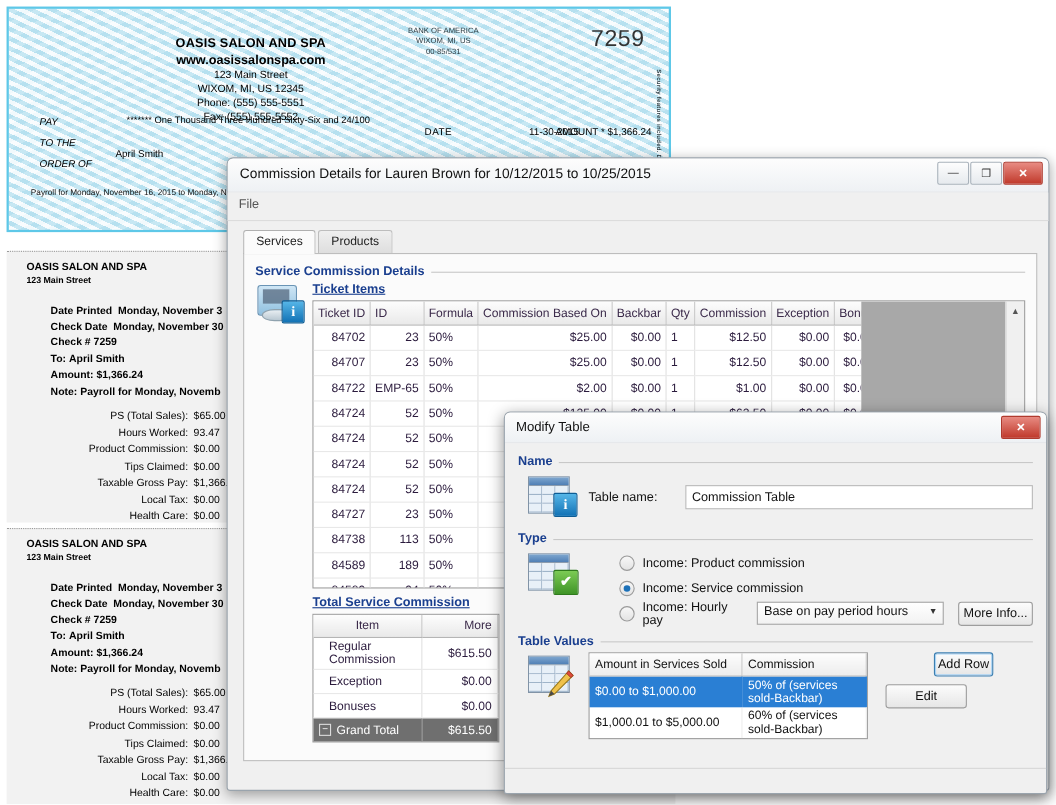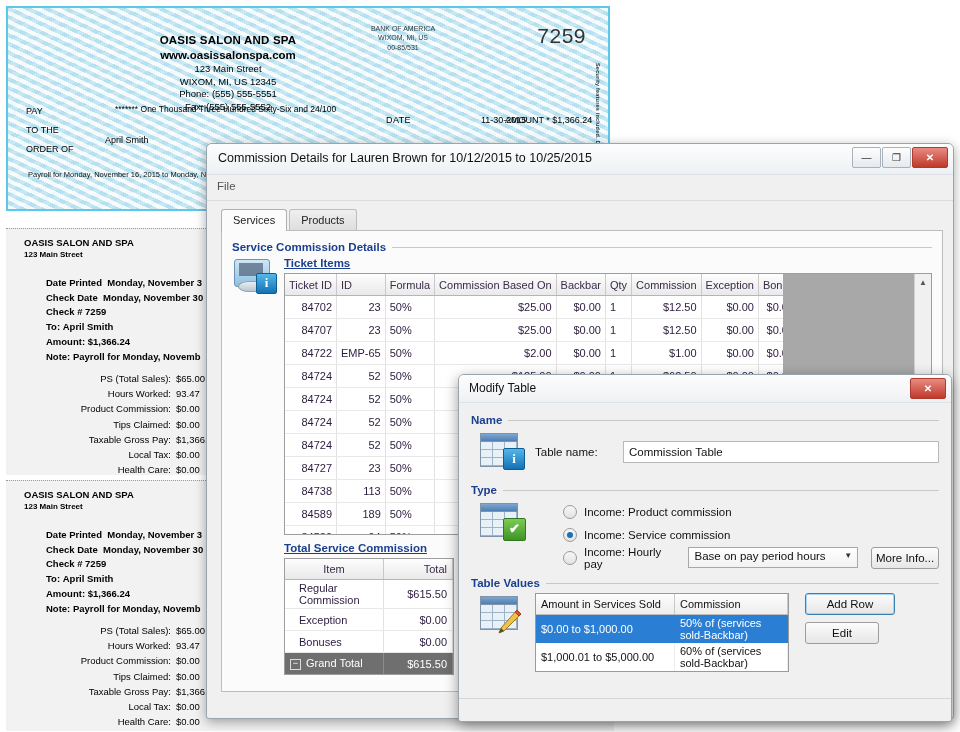--- a/index.html
+++ b/index.html
@@ -19,21 +19,21 @@
     background-image:
       repeating-linear-gradient(25deg, rgba(255,255,255,.75) 0 4px, rgba(160,215,235,.45) 4px 8px),
       repeating-linear-gradient(-25deg, rgba(255,255,255,.35) 0 5px, rgba(150,210,232,.25) 5px 10px);
   }
   .ck-company{position:absolute;left:75px;top:25px;width:290px;text-align:center;line-height:1.32;}
   .ck-company .b1{font-weight:bold;font-size:11.5px;letter-spacing:.2px;}
   .ck-company .b2{font-weight:bold;font-size:11.5px;}
   .ck-company .s{font-size:9.5px;}
   .ck-bank{position:absolute;left:330px;top:16px;width:130px;text-align:center;font-size:7px;line-height:1.35;color:#2b3a40;}
   .ck-num{position:absolute;right:22px;top:16px;font-size:21px;color:#333;letter-spacing:.5px;}
-  .ck-pay{position:absolute;left:18px;top:94px;font-size:9px;line-height:2.1;}
+  .ck-pay{position:absolute;left:28px;top:94px;font-size:9px;line-height:2.1;font-style:italic;}
   .ck-amountwords{position:absolute;left:107px;top:96px;font-size:8.5px;}
   .ck-payee{position:absolute;left:97px;top:127px;font-size:9px;}
   .ck-datelabel{position:absolute;left:378px;top:107px;font-size:9px;letter-spacing:.4px;}
   .ck-date{position:absolute;left:430px;top:107px;font-size:9px;margin-left:43px;}
   .ck-amtlabel{position:absolute;left:497px;top:107px;font-size:9px;}
   .ck-void{position:absolute;left:410px;top:143px;font-size:7px;text-align:center;line-height:1.35;font-weight:bold;color:#222;}
   .ck-vertical{
     position:absolute;right:7px;top:55px;font-size:5.5px;color:#2b3a40;
     writing-mode:vertical-rl;letter-spacing:.2px;white-space:nowrap;font-weight:bold;
   }
@@ -506,21 +506,21 @@
             </div>
           </div>
 
           <div class="linkhead" style="display:inline-block;margin:7px 0 4px;">Total Service Commission</div>
 
           <div class="tsc-wrap">
             <table class="tsc">
               <thead>
                   <tr>
                 <th class="l">Item</th>
-                <th class="r" style="width:58px;">Total</th>
+                <th class="r" style="width:58px;">More</th>
               </tr>
                 </thead>
               <tbody>
                 <tr>
                     <td style="padding-left:14px;">Regular Commission</td>
                     <td class="r">$615.50</td>
                   </tr>
                 <tr>
                     <td style="padding-left:14px;">Exception</td>
                     <td class="r">$0.00</td>
@@ -663,21 +663,21 @@
               <td>50% of (services sold-Backbar)</td>
             </tr>
             <tr>
               <td>$1,000.01 to $5,000.00</td>
               <td>60% of (services sold-Backbar)</td>
             </tr>
           </tbody>
         </table>
       </div>
       <div style="display:flex;flex-direction:column;gap:7px;margin-left:6px;">
-        <span class="btn focus" style="width:90px;">Add Row</span>
+        <span class="btn focus" style="width:54px;margin-left:44px;">Add Row</span>
         <span class="btn" style="width:74px;">Edit</span>
       </div>
     </div>
 
     <div class="sep" style="margin:26px -12px 0;"></div>
 
   </div>
 </div>
 
 </body></html>

